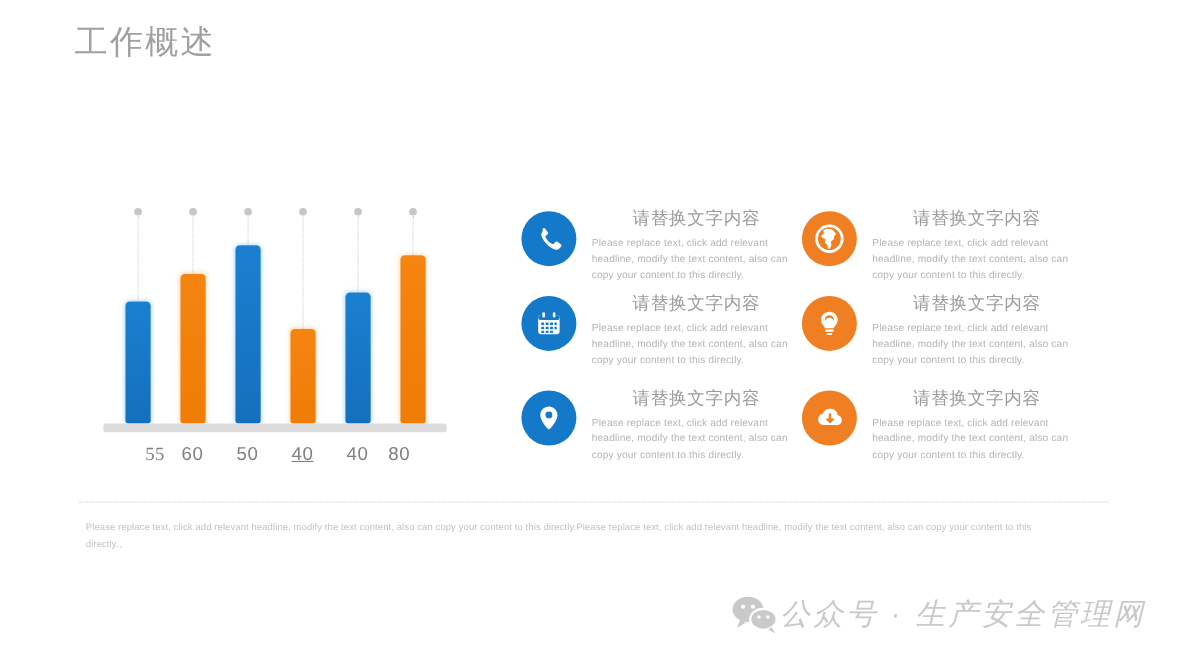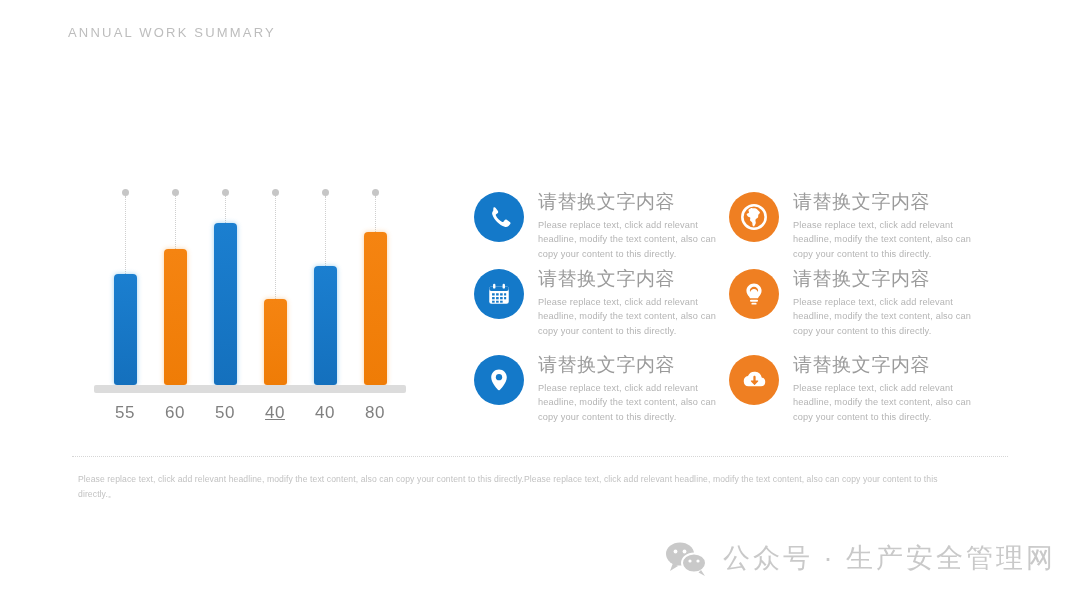--- a/index.html
+++ b/index.html
@@ -142,25 +142,26 @@
   .feature-icon.blue  { background: #1479c9; }
   .feature-icon.orange{ background: #ef7f22; }
   .feature-icon svg { display: block; }
   .feature-body {
     position: absolute;
     left: 64px;
     top: 0;
     width: 190px;
   }
   .feature-title {
-    font-size: 19px;
+    font-size: 16px;
     color: #9b9b9b;
     letter-spacing: 0.6px;
     line-height: 1.3;
     margin-bottom: 3px;
+    text-align: center;
   }
   .feature-desc {
     font-size: 9.2px;
     color: #b4b4b4;
     line-height: 1.58;
     letter-spacing: 0.15px;
   }
 
   
   .divider {
@@ -182,35 +183,35 @@
     letter-spacing: 0.1px;
   }
 
   
   .watermark {
     position: absolute;
     left: 665px;
     top: 540px;
     display: flex;
     align-items: flex-start;
-    gap: 14px;
+    font-style: italic;
   }
   .watermark-logo { width: 44px; height: 36px; display: block; }
   .watermark-text {
     font-size: 27px;
     color: #c9c9c9;
     letter-spacing: 3px;
     white-space: nowrap;
   }
 </style>
 </head>
 <body>
 
 <div class="header">
-  <div class="header-sub">ANNUAL WORK SUMMARY</div>
+  <div class="header-title">工作概述</div>
 </div>
 
 <div class="chart">
   <div class="chart-plot" id="chart-plot">
       <div class="bar-col" style="left: 0px;">
         <div class="bar-dot"></div>
         <div class="bar-stem" style="height: 78px;"></div>
         <div class="bar blue" style="height: 111px;"></div>
       </div>
       <div class="bar-col" style="left: 50px;">
@@ -234,26 +235,26 @@
         <div class="bar blue" style="height: 119px;"></div>
       </div>
       <div class="bar-col" style="left: 250px;">
         <div class="bar-dot"></div>
         <div class="bar-stem" style="height: 36px;"></div>
         <div class="bar orange" style="height: 153px;"></div>
       </div>
     </div>
   <div class="chart-baseline"></div>
   <div class="chart-labels" id="chart-labels">
-      <div class="chart-label" style="left: 0px;">55</div>
+      <div class="chart-label" style="left: 16px; font-family: Liberation Serif, serif;">55</div>
       <div class="chart-label" style="left: 50px;">60</div>
       <div class="chart-label" style="left: 100px;">50</div>
       <div class="chart-label" style="left: 150px; text-decoration: underline;">40</div>
       <div class="chart-label" style="left: 200px;">40</div>
-      <div class="chart-label" style="left: 250px;">80</div>
+      <div class="chart-label" style="left: 238px;">80</div>
     </div>
 </div>
 
 <div class="features" id="features">
     <div class="feature" style="left: 0px; top: 0px;">
       <div class="feature-icon blue">
         <svg width="27" height="27" viewBox="0 0 24 24">
           <path fill="#fff" d="M6.6 3.3c.6-.6 1.5-.5 2 .2l2 2.8c.4.6.3 1.4-.3 1.9l-1.3 1c-.3.3-.4.7-.2 1.1.5 1.1 1.3 2.3 2.3 3.3s2.2 1.8 3.3 2.3c.4.2.8.1 1.1-.2l1-1.3c.5-.6 1.3-.7 1.9-.3l2.8 2c.7.5.8 1.4.2 2l-1.4 1.4c-.9.9-2.2 1.2-3.4.8-2.4-.8-4.7-2.3-6.7-4.3s-3.5-4.3-4.3-6.7c-.4-1.2-.1-2.5.8-3.4z"></path>
         </svg>
       </div>

